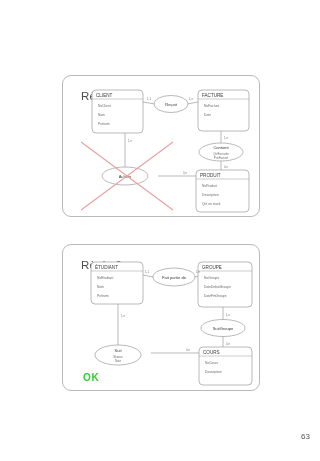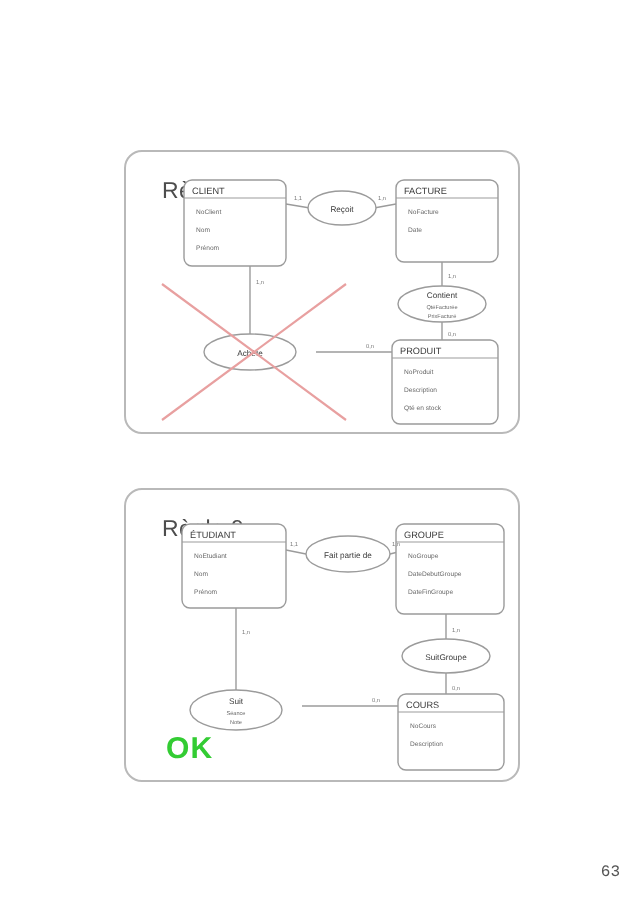--- a/index.html
+++ b/index.html
@@ -16,25 +16,25 @@
   #slide-1{top:75px;height:140px;}
   #slide-2{top:244px;height:145px;}
   .slide-title{
     position:absolute;left:18px;top:14px;
     font-size:11.5px;color:#4d4d4d;letter-spacing:.2px;
     white-space:nowrap;
   }
   .canvas{position:absolute;left:0;top:0;width:100%;height:100%;}
   .ok-badge{
     position:absolute;left:20px;bottom:7px;
-    font-size:15px;color:#33cc33;font-weight:bold;letter-spacing:.6px;
+    font-size:10px;color:#33cc33;font-weight:bold;letter-spacing:.6px;
   }
   .page-number{
     position:absolute;right:10px;bottom:20px;
-    font-size:8px;color:#555555;font-family:Liberation Mono, monospace;
+    font-size:8px;color:#555555;
   }
   svg{display:block;}
   .ent-box{fill:#ffffff;stroke:#9b9b9b;stroke-width:.7;}
   .rel-oval{fill:#ffffff;stroke:#9b9b9b;stroke-width:.7;}
   .link{stroke:#9b9b9b;stroke-width:.7;fill:none;}
   .sep{stroke:#9b9b9b;stroke-width:.5;}
   .xmark{stroke:#e8a0a0;stroke-width:1.1;fill:none;}
   text{font-family:"Liberation Sans",sans-serif;fill:#555555;}
   .t-ent{font-size:4.6px;fill:#3a3a3a;}
   .t-attr{font-size:3.3px;fill:#6a6a6a;}

